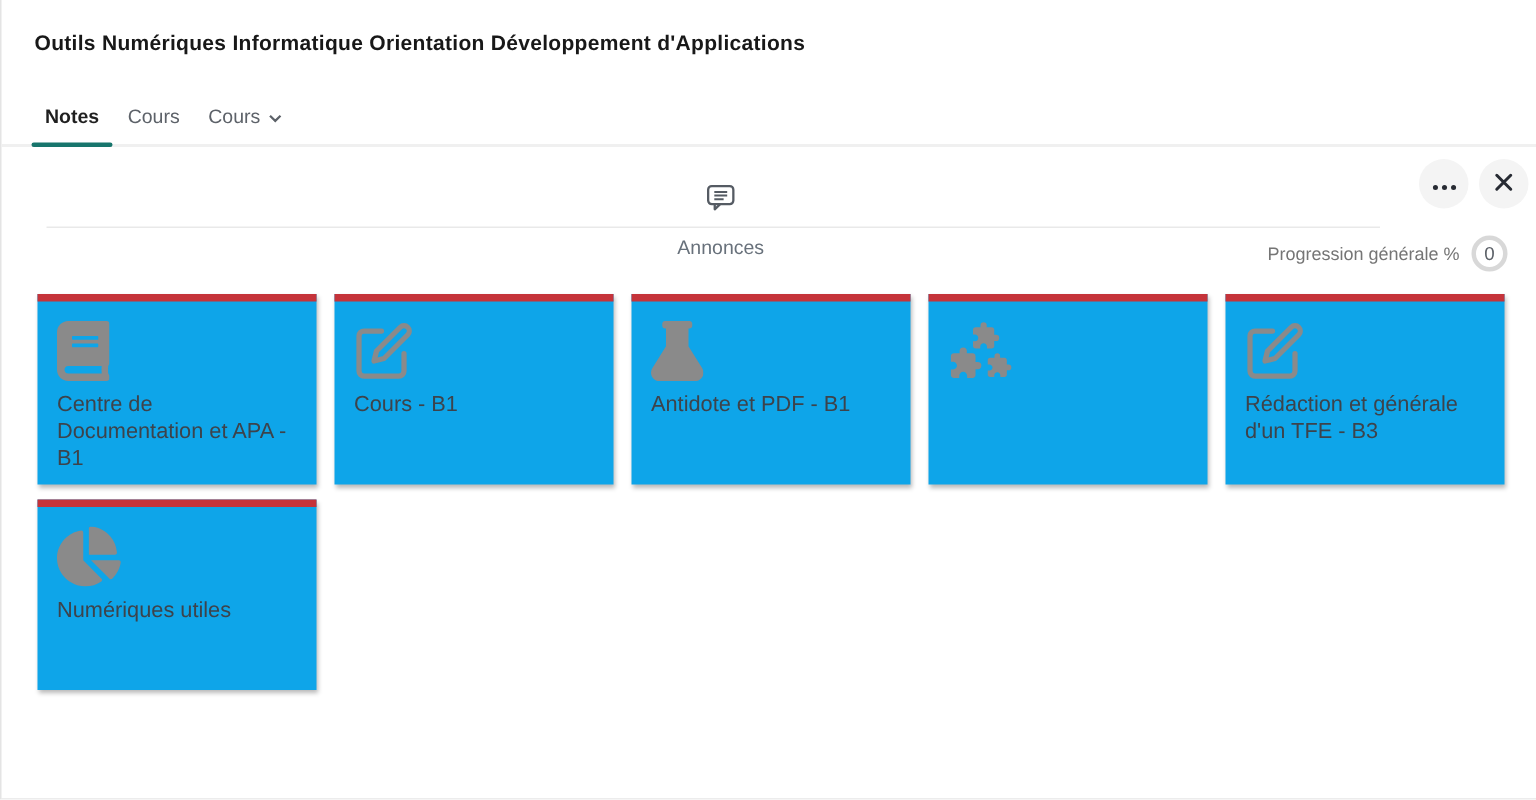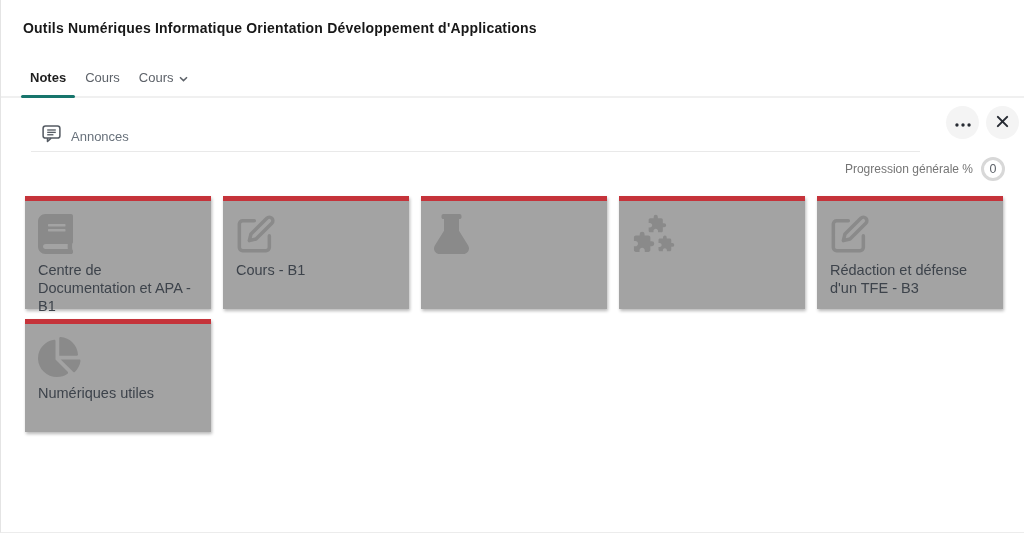--- a/index.html
+++ b/index.html
@@ -23,21 +23,21 @@
     position:relative; cursor:pointer; display:flex; align-items:center; gap:5px;
   }
   .tab.active { color:#1f1f1f; font-weight:bold; }
   .tab.active::after {
     content:""; position:absolute; left:-9px; right:-9px; bottom:-2px;
     height:3px; background:#17756c; border-radius:2px;
   }
   .annonce-row {
     position:absolute; top:121px; left:30px; right:104px; height:31px;
     border-bottom:1px solid #e9e9e9;
-    display:flex; align-items:center; gap:9px; padding-left:10px; cursor:pointer;
+    display:flex; align-items:center; gap:9px; padding-left:10px; cursor:pointer;flex-direction:column;
   }
   .annonce-label { font-size:13px; color:#68717b; }
   .icon-btn {
     position:absolute; top:106px; width:33px; height:33px; border-radius:50%;
     background:#f4f4f4; border:none; padding:0; cursor:pointer;
     display:flex; align-items:center; justify-content:center;
   }
   .btn-more { left:945px; }
   .btn-close { left:985px; }
   .progress-row {
@@ -48,21 +48,21 @@
   .progress-ring {
     width:24px; height:24px; border:3px solid #d8d8d8; border-radius:50%;
     background:#fff; display:flex; align-items:center; justify-content:center;
     font-size:12.5px; color:#5d6269;
   }
   .tiles {
     position:absolute; top:196px; left:24px; width:998px;
     display:flex; flex-wrap:wrap; column-gap:12px; row-gap:10px;
   }
   .tile {
-    width:186px; height:113px; background:#a3a3a3;
+    width:186px; height:127px; background:#0ea5e9;
     border-top:5px solid #c5333a;
     box-shadow:1px 2px 3px rgba(0,0,0,.28);
     padding:13px 12px 17px 13px; cursor:pointer;
   }
   .tile-icon { height:44px; display:flex; align-items:flex-start; }
   .tile-icon svg { height:40px; width:auto; }
   .tile-title { margin-top:3px; font-size:14.5px; line-height:18px; color:#3d434b; }
 </style>
 </head>
 <body>
@@ -145,20 +145,21 @@
     </div>
     <div class="tile-title">Cours - B1</div>
   </div>
 
   <div class="tile">
     <div class="tile-icon">
       <svg viewBox="0 0 448 512" fill="#8a8a8a">
           <path d="M437.2 403.5L320 215V64h8c13.3 0 24-10.7 24-24V24c0-13.3-10.7-24-24-24H120c-13.3 0-24 10.7-24 24v16c0 13.3 10.7 24 24 24h8v151L10.8 403.5C-18.5 450.6 15.3 512 70.9 512h306.2c55.7 0 89.4-61.5 60.1-108.5z"></path>
         </svg>
     </div>
+    <div class="tile-title">Antidote et PDF - B1</div>
   </div>
 
   <div class="tile">
     <div class="tile-icon">
       <svg viewBox="0 0 26 24" fill="#8a8a8a">
         <g transform="translate(9 0) scale(0.5)">
             <path d="M20.5 11H19V7c0-1.1-.9-2-2-2h-4V3.5a2.5 2.5 0 0 0-5 0V5H4c-1.1 0-2 .9-2 2v3.8h1.5c1.5 0 2.7 1.2 2.7 2.7S5 16.2 3.5 16.2H2V20c0 1.1.9 2 2 2h3.8v-1.5c0-1.5 1.2-2.7 2.7-2.7s2.7 1.2 2.7 2.7V22H17c1.1 0 2-.9 2-2v-4h1.5a2.5 2.5 0 0 0 0-5z"></path>
           </g>
         <g transform="translate(0 10) scale(0.58)">
             <path d="M20.5 11H19V7c0-1.1-.9-2-2-2h-4V3.5a2.5 2.5 0 0 0-5 0V5H4c-1.1 0-2 .9-2 2v3.8h1.5c1.5 0 2.7 1.2 2.7 2.7S5 16.2 3.5 16.2H2V20c0 1.1.9 2 2 2h3.8v-1.5c0-1.5 1.2-2.7 2.7-2.7s2.7 1.2 2.7 2.7V22H17c1.1 0 2-.9 2-2v-4h1.5a2.5 2.5 0 0 0 0-5z"></path>
@@ -170,21 +171,21 @@
     </div>
   </div>
 
   <div class="tile">
     <div class="tile-icon">
       <svg viewBox="0 0 24 24" fill="none" stroke="#8a8a8a" stroke-width="2.1" stroke-linecap="round" stroke-linejoin="round">
           <path d="M11 4H4a2 2 0 0 0-2 2v14a2 2 0 0 0 2 2h14a2 2 0 0 0 2-2v-7"></path>
           <path d="M18.5 2.5a2.121 2.121 0 0 1 3 3L12 15l-4 1 1-4 9.5-9.5z"></path>
         </svg>
     </div>
-    <div class="tile-title">Rédaction et défense d'un TFE - B3</div>
+    <div class="tile-title">Rédaction et générale d'un TFE - B3</div>
   </div>
 
   <div class="tile">
     <div class="tile-icon">
       <svg viewBox="0 0 544 512" fill="#8a8a8a">
           <path d="M527.79 288H290.5l158.03 158.03c6.04 6.04 15.98 6.53 22.19.68 38.7-36.46 65.32-85.61 73.13-140.86 1.34-9.46-6.51-17.85-16.06-17.85zm-15.83-64.8C503.72 103.74 408.26 8.28 288.8.04 279.68-.59 272 7.1 272 16.24V240h223.77c9.14 0 16.82-7.68 16.19-16.8zM224 288V50.71c0-9.55-8.39-17.4-17.84-16.06C86.99 51.49-4.1 155.6.14 280.37 4.5 408.51 114.83 512 243.03 512c50.4 0 97-15.73 135.29-42.32 7.87-5.47 8.55-16.87 1.77-23.64L224 288z"></path>
         </svg>
     </div>
     <div class="tile-title">Numériques utiles</div>
   </div>

